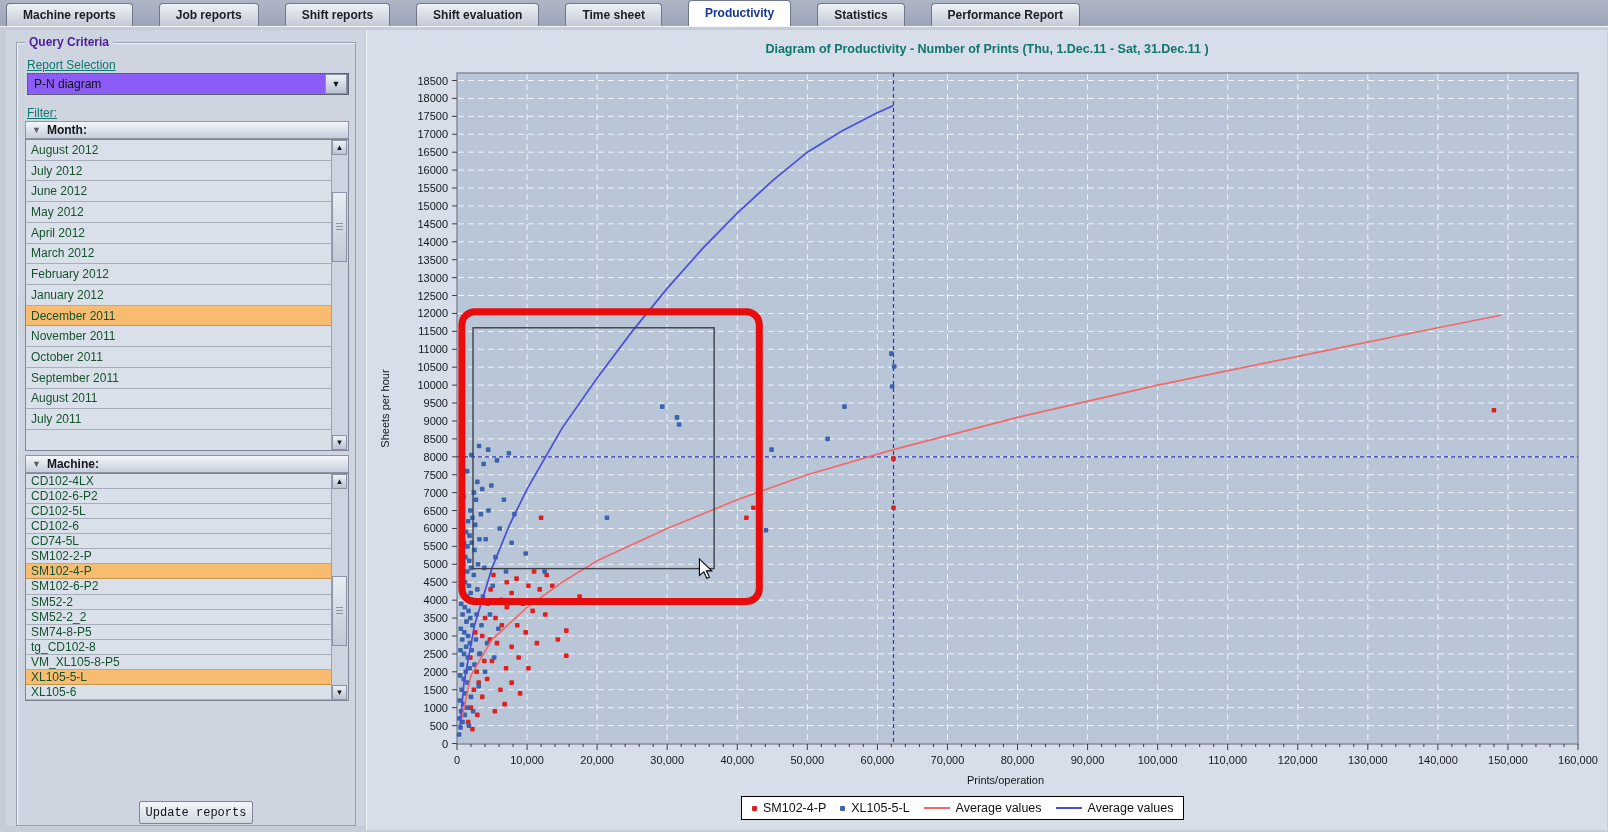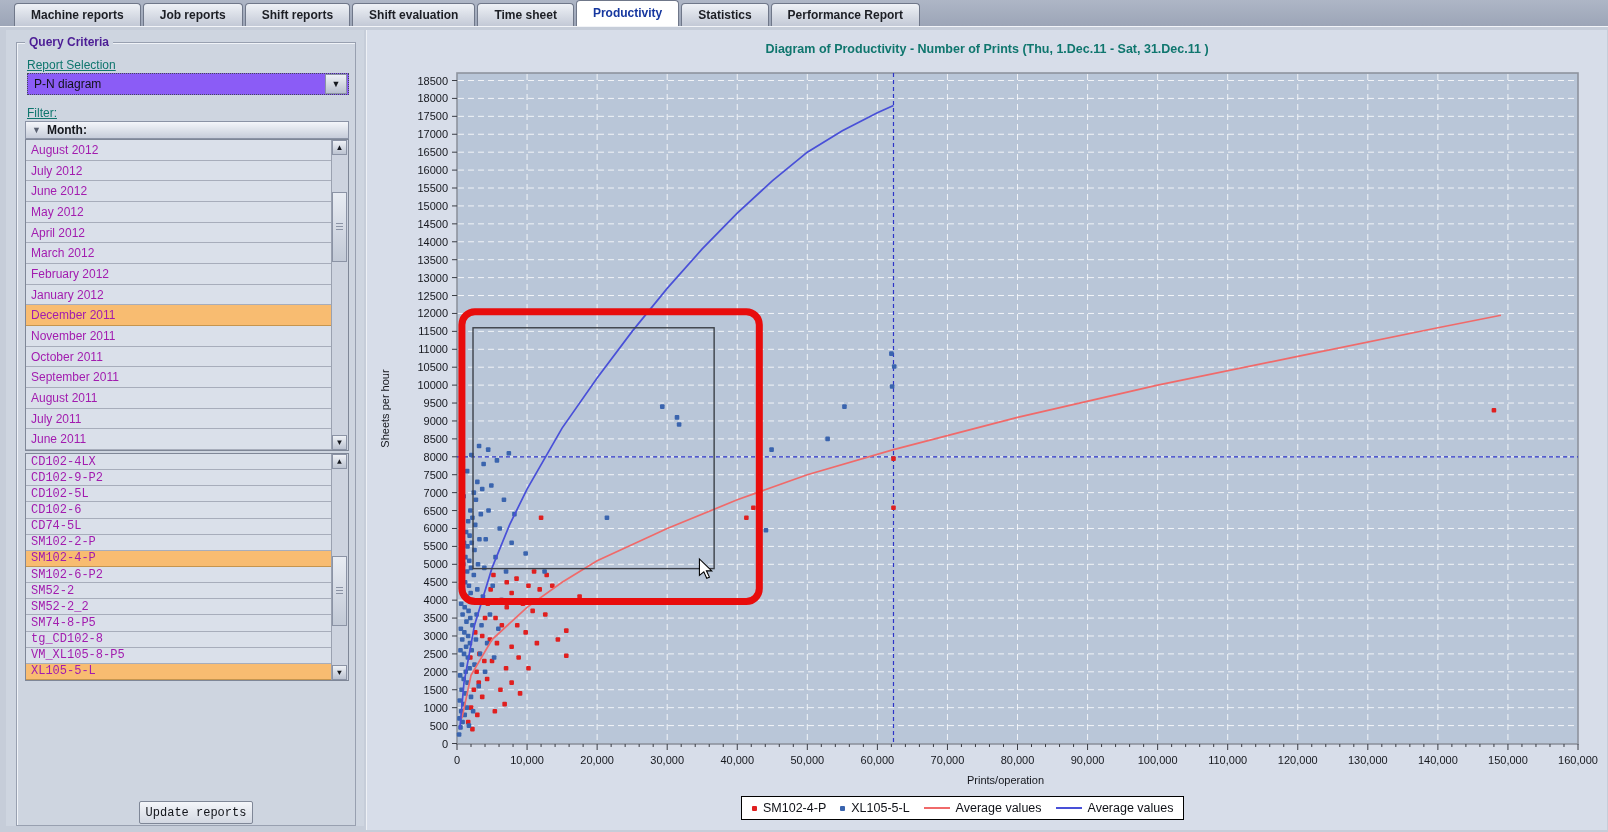--- a/index.html
+++ b/index.html
@@ -1,21 +1,21 @@
 <!DOCTYPE html>
 <html><head>
 <meta charset="utf-8">
 <style>
   html,body{margin:0;padding:0;background:#c6cdd9;font-family:"Liberation Sans",sans-serif;}
   #app{position:relative;width:1608px;height:832px;overflow:hidden;background:#c6cdd9;}
 
   
   #tabbar{position:absolute;left:0;top:0;width:1608px;height:27px;
     background:linear-gradient(#aeb6c6,#9ca5b7);border-bottom:1px solid #f2f4f8;
-    display:flex;align-items:flex-end;padding-left:14px;box-sizing:border-box;}
+    display:flex;align-items:flex-end;padding-left:6px;box-sizing:border-box;gap:24px;}
   .tab{height:22px;line-height:22px;padding:0 16px;margin-right:2px;font-size:12px;font-weight:bold;
     color:#1c1e24;background:linear-gradient(#eef1f6,#c3c9d6);
     border:1px solid #6f7789;border-bottom:none;border-radius:4px 4px 0 0;cursor:default;}
   .tab.active{background:#ffffff;color:#16379f;height:25px;line-height:25px;position:relative;z-index:2;}
 
   
   #left-panel{position:absolute;left:6px;top:30px;width:358px;height:796px;background:#ced5e0;}
   #query-box{position:absolute;left:10px;top:12px;width:338px;height:782px;
     border:1px solid #98a0b0;box-shadow:inset 1px 1px 0 #f0f3f8;}
   #query-title{position:absolute;left:8px;top:-8px;background:#ced5e0;padding:0 4px;
@@ -28,21 +28,21 @@
     border:1px solid #8b93a5;display:flex;align-items:center;justify-content:center;
     font-size:9px;color:#15181f;}
   .section-header{position:absolute;left:8px;width:324px;height:18px;
     background:linear-gradient(#f4f6fa,#c7cdda);border:1px solid #8b93a5;box-sizing:border-box;
     display:flex;align-items:center;font-size:12px;font-weight:bold;color:#14161c;}
   .tri{font-size:9px;color:#596070;margin:0 6px 0 6px;}
   .listbox{position:absolute;left:8px;width:324px;background:#d9dfe9;
     border:1px solid #7f8797;box-sizing:border-box;display:flex;}
   .rows{flex:1;display:flex;flex-direction:column;}
   .row{height:20.73px;box-sizing:border-box;border-bottom:1px solid #a7adbb;
-    font-size:12px;color:#a21caf;padding-left:5px;display:flex;align-items:center;
+    font-size:12px;color:#14532d;padding-left:5px;display:flex;align-items:center;
     background:#dae0ea;cursor:default;white-space:nowrap;overflow:hidden;}
   .row.selected{background:#f8bc71;border-bottom:1px solid #c5954f;}
   .scrollbar{width:16px;background:#cdd3df;border-left:1px solid #9aa1b0;position:relative;}
   .sb-btn{position:absolute;left:0;width:15px;height:15px;background:linear-gradient(#eef1f6,#bcc3d1);
     border:1px solid #8b93a5;box-sizing:border-box;font-size:8px;color:#15181f;
     display:flex;align-items:center;justify-content:center;}
   .sb-thumb{position:absolute;left:0;width:15px;background:linear-gradient(#e8ecf3,#c2c9d6);
     border:1px solid #8b93a5;box-sizing:border-box;}
   .grip{position:absolute;left:3px;right:3px;top:50%;height:7px;margin-top:-4px;
     background:repeating-linear-gradient(#8b93a5 0 1px,transparent 1px 3px);}
@@ -105,51 +105,51 @@
             <div class="row">April 2012</div>
             <div class="row">March 2012</div>
             <div class="row">February 2012</div>
             <div class="row">January 2012</div>
             <div class="row selected">December 2011</div>
             <div class="row">November 2011</div>
             <div class="row">October 2011</div>
             <div class="row">September 2011</div>
             <div class="row">August 2011</div>
             <div class="row">July 2011</div>
-            <div class="row">June 2011</div>
           </div>
         <div class="scrollbar">
           <div class="sb-btn" style="top:0;">▲</div>
           <div class="sb-thumb" style="top:52px;height:70px;">
               <div class="grip"></div>
             </div>
           <div class="sb-btn" style="bottom:0;">▼</div>
         </div>
       </div>
 
       <div class="section-header" style="top:412px;">
         <span class="tri">▼</span>
         <span>Machine:</span>
       </div>
-      <div class="listbox" style="top:410px;height:228px;font-family:Liberation Mono, monospace;">
+      <div class="listbox" style="top:430px;height:228px;">
         <div class="rows" id="machine-rows">
             <div class="row">CD102-4LX</div>
-            <div class="row">CD102-9-P2</div>
+            <div class="row">CD102-6-P2</div>
             <div class="row">CD102-5L</div>
             <div class="row">CD102-6</div>
             <div class="row">CD74-5L</div>
             <div class="row">SM102-2-P</div>
             <div class="row selected">SM102-4-P</div>
             <div class="row">SM102-6-P2</div>
             <div class="row">SM52-2</div>
             <div class="row">SM52-2_2</div>
             <div class="row">SM74-8-P5</div>
             <div class="row">tg_CD102-8</div>
             <div class="row">VM_XL105-8-P5</div>
             <div class="row selected">XL105-5-L</div>
+            <div class="row">XL105-6</div>
           </div>
         <div class="scrollbar">
           <div class="sb-btn" style="top:0;">▲</div>
           <div class="sb-thumb" style="top:102px;height:70px;">
               <div class="grip"></div>
             </div>
           <div class="sb-btn" style="bottom:0;">▼</div>
         </div>
       </div>
 

